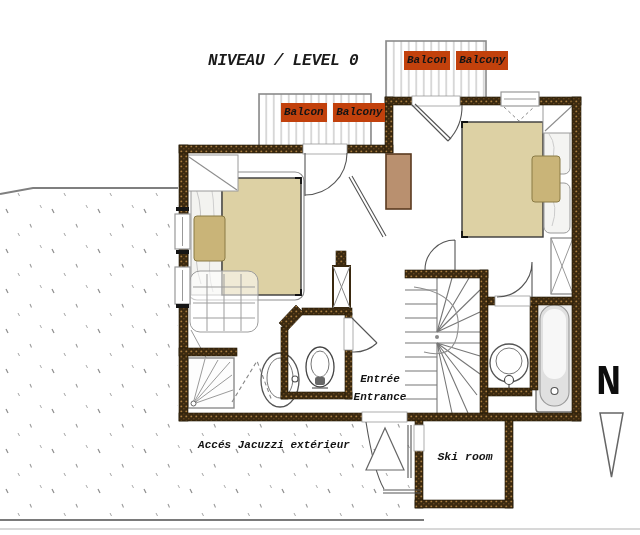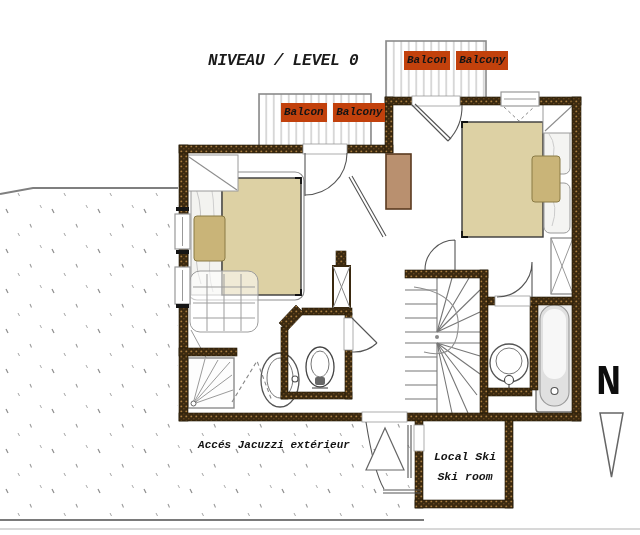--- a/index.html
+++ b/index.html
@@ -215,25 +215,28 @@
 <div class="lbl chip balcony-lbl" style="left:281px;top:103px;width:68px;">
   <span>Balcon</span>
   <span>Balcony</span>
 </div>
 
 <div class="lbl chip balcony-lbl" style="left:404px;top:51px;width:68px;">
   <span>Balcon</span>
   <span>Balcony</span>
 </div>
 
+<div class="lbl entrance-lbl" style="left:346px;top:371px;width:68px;">
+  <span>Entrée</span>
+  <span>Entrance</span>
+</div>
 
 <div class="lbl jacuzzi-lbl" style="left:186px;top:434px;width:176px;">
   <span>Accés Jacuzzi extérieur</span>
 </div>
 
 <div class="lbl ski-lbl" style="left:428px;top:447px;width:74px;">
-  <span>Local Ski</span>
   <span>Ski room</span>
 </div>
 
 <div class="north-n" style="left:596px;top:362px;">N</div>
 
 </div>
 
 </body></html>

